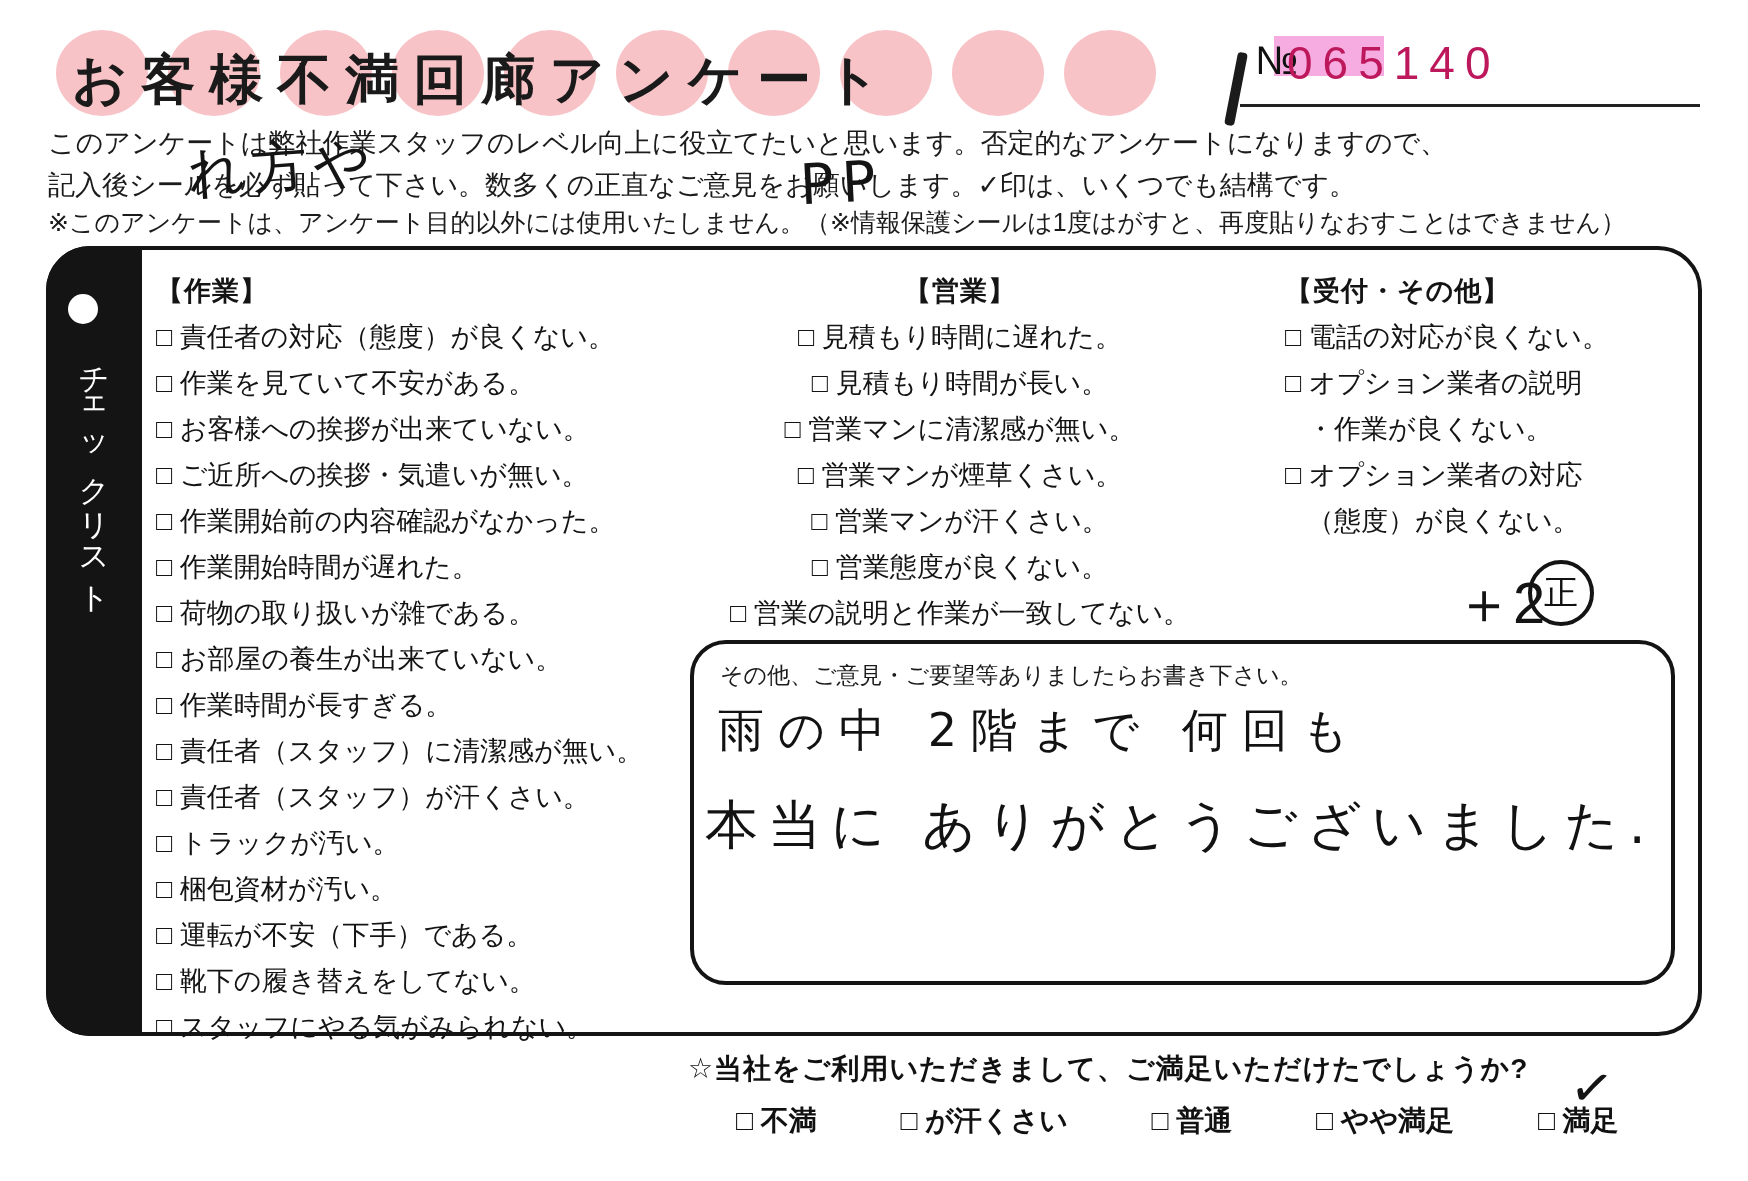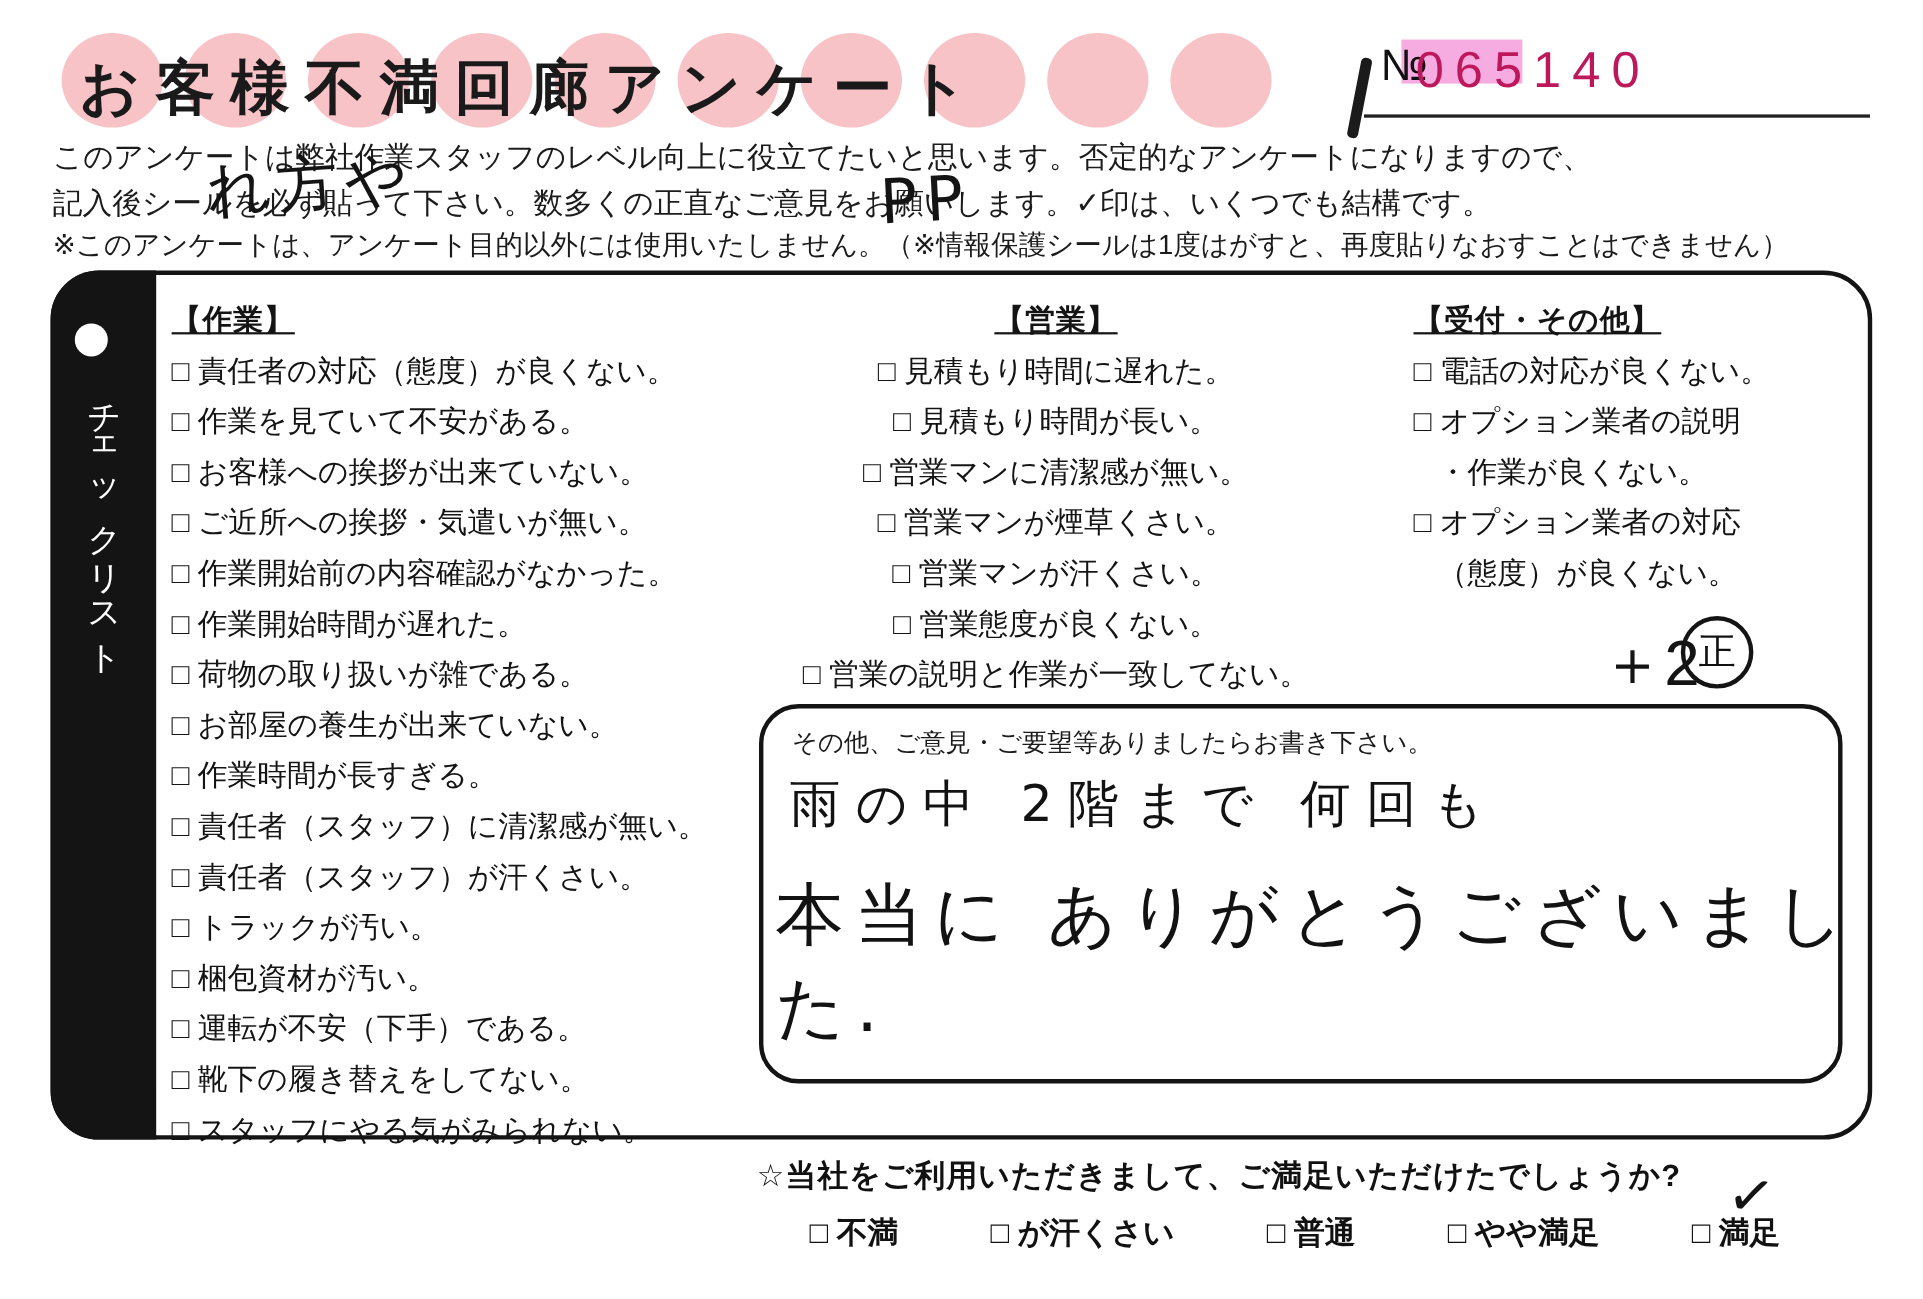--- a/index.html
+++ b/index.html
@@ -34,34 +34,34 @@
   .card{position:absolute;left:46px;top:246px;width:1656px;height:790px;
         border:4px solid #141414;border-radius:44px;box-sizing:border-box;background:#fff;}
   .tab{position:absolute;left:46px;top:246px;width:96px;height:790px;
        background:#141414;border-radius:44px 0 0 44px;}
   .tab-hole{position:absolute;left:22px;top:48px;width:30px;height:30px;border-radius:50%;background:#fff;}
   .tab-text{position:absolute;left:34px;top:100px;width:34px;
             font-size:30px;color:#fff;line-height:40px;letter-spacing:2px;
             writing-mode:vertical-rl;text-orientation:upright;}
 
   .col{position:absolute;font-size:27px;line-height:46px;color:#141414;}
-  .col-head{font-weight:700;letter-spacing:1px;text-decoration:underline;}
+  .col-head{font-weight:700;letter-spacing:1px;}
   .col-a{left:156px;top:268px;width:520px;}
   .col-b{left:700px;top:268px;width:520px;text-align:center;}
   .col-c{left:1285px;top:268px;width:400px;}
   .item{white-space:nowrap;}
   .sub{padding-left:22px;white-space:nowrap;}
 
   
   .commentbox{position:absolute;left:690px;top:640px;width:985px;height:345px;
               border:4px solid #141414;border-radius:36px;box-sizing:border-box;background:#fff;}
   .comment-label{position:absolute;left:720px;top:660px;font-size:23px;color:#1b1b1b;}
   .hand{position:absolute;color:#121212;font-family:"DejaVu Sans",sans-serif;}
   .hand1{left:718px;top:700px;font-size:46px;letter-spacing:14px;}
-  .hand2{left:705px;top:790px;font-size:62px;letter-spacing:10px;}
+  .hand2{left:705px;top:790px;font-size:53px;letter-spacing:10px;}
 
   
   .satis-q{position:absolute;left:688px;top:1050px;font-size:28px;font-weight:700;letter-spacing:1px;white-space:nowrap;}
   .satis-opts{position:absolute;left:712px;top:1102px;width:980px;font-size:28px;font-weight:700;}
   .satis-opts span{display:inline-block;margin-right:52px;white-space:nowrap;margin-left:24px;}
 
   
   .hand-head{position:absolute;color:#141414;font-family:"DejaVu Sans",sans-serif;font-size:56px;}
   .hw-a{left:188px;top:130px;letter-spacing:6px;transform:rotate(-4deg);}
   .hw-b{left:800px;top:150px;letter-spacing:8px;transform:rotate(-3deg);}

